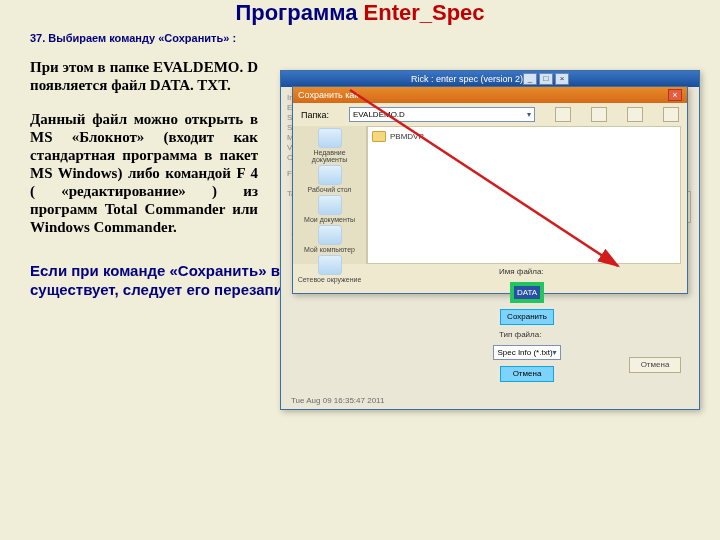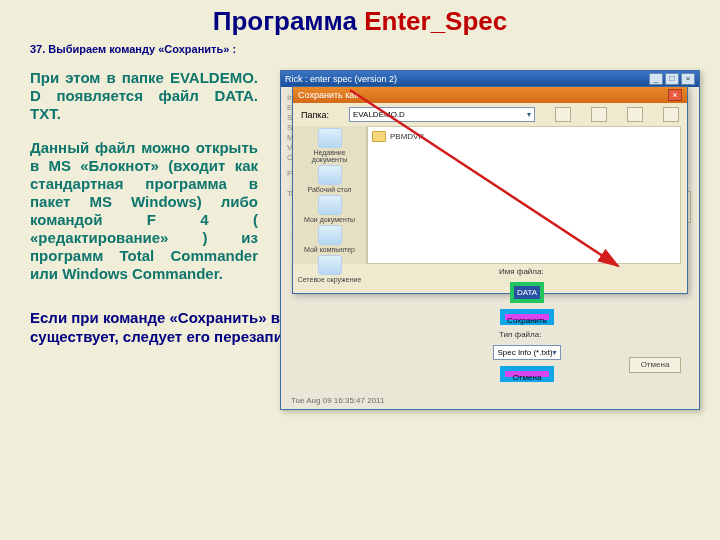--- a/index.html
+++ b/index.html
@@ -7,43 +7,44 @@
     margin: 0;
     width: 720px;
     height: 540px;
     background: #f0edd8;
     font-family: Verdana, Arial, sans-serif;
     position: relative;
     overflow: hidden;
   }
   .title {
     text-align: center;
-    font-size: 26px;
+    font-size: 22px;
     font-weight: bold;
     color: #000080;
-    padding-top: 6px;
+    padding-top: 0;
   }
   .title .red { color: #c00000; }
   .subtitle {
     font-weight: bold;
     color: #000080;
     font-size: 11px;
     padding: 6px 20px 6px 30px;
   }
   .layout {
     display: flex;
     padding: 2px 20px 0 30px;
     gap: 10px;
   }
   .leftcol {
     width: 228px;
-    color: #0f766e;
+    color: #000000;
     font-size: 15px;
     font-weight: bold;
     text-align: justify;
+    font-family: Liberation Serif, serif;
   }
   .leftcol p { margin: 6px 0 16px 0; line-height: 1.2; }
   .footer {
     color: #000080;
     font-size: 15px;
     font-weight: bold;
     padding: 10px 30px 0 30px;
     line-height: 1.25;
   }
 
@@ -62,21 +63,21 @@
     color: #444;
   }
   .parent-title {
     height: 16px;
     background: linear-gradient(#3a75c4,#1a4f9c);
     color: #fff;
     font-size: 9px;
     padding: 1px 4px;
     display: flex;
     align-items: center;
-    justify-content: space-between;
+    justify-content: center;
   }
   .winbtns { display: flex; gap: 2px; }
   .winbtn {
     width: 14px; height: 12px;
     background: #d5e4f5;
     border: 1px solid #6a8ab5;
     font-size: 8px; line-height: 10px; text-align: center;
     color: #234;
   }
   .parent-body {
@@ -209,22 +210,22 @@
     background: #fff;
     border: 4px solid #22c55e;
     font-size: 8px;
     padding: 0 3px;
     line-height: 13px;
     color: #1348a5;
   }
   .txtfield.sel { background: #2851a3; color: #fff; }
   .dlgbtn {
     width: 54px; height: 16px;
-    background: #d946ef;
-    border: 5px solid #0ea5e9;
+    background: #7dd3fc;
+    border: 1px solid #0ea5e9;
     font-size: 8px; text-align: center;
     line-height: 14px;
   }
 
   
   .redarrow {
     position: absolute;
     left: 348px; top: 88px;
     pointer-events: none;
   }

